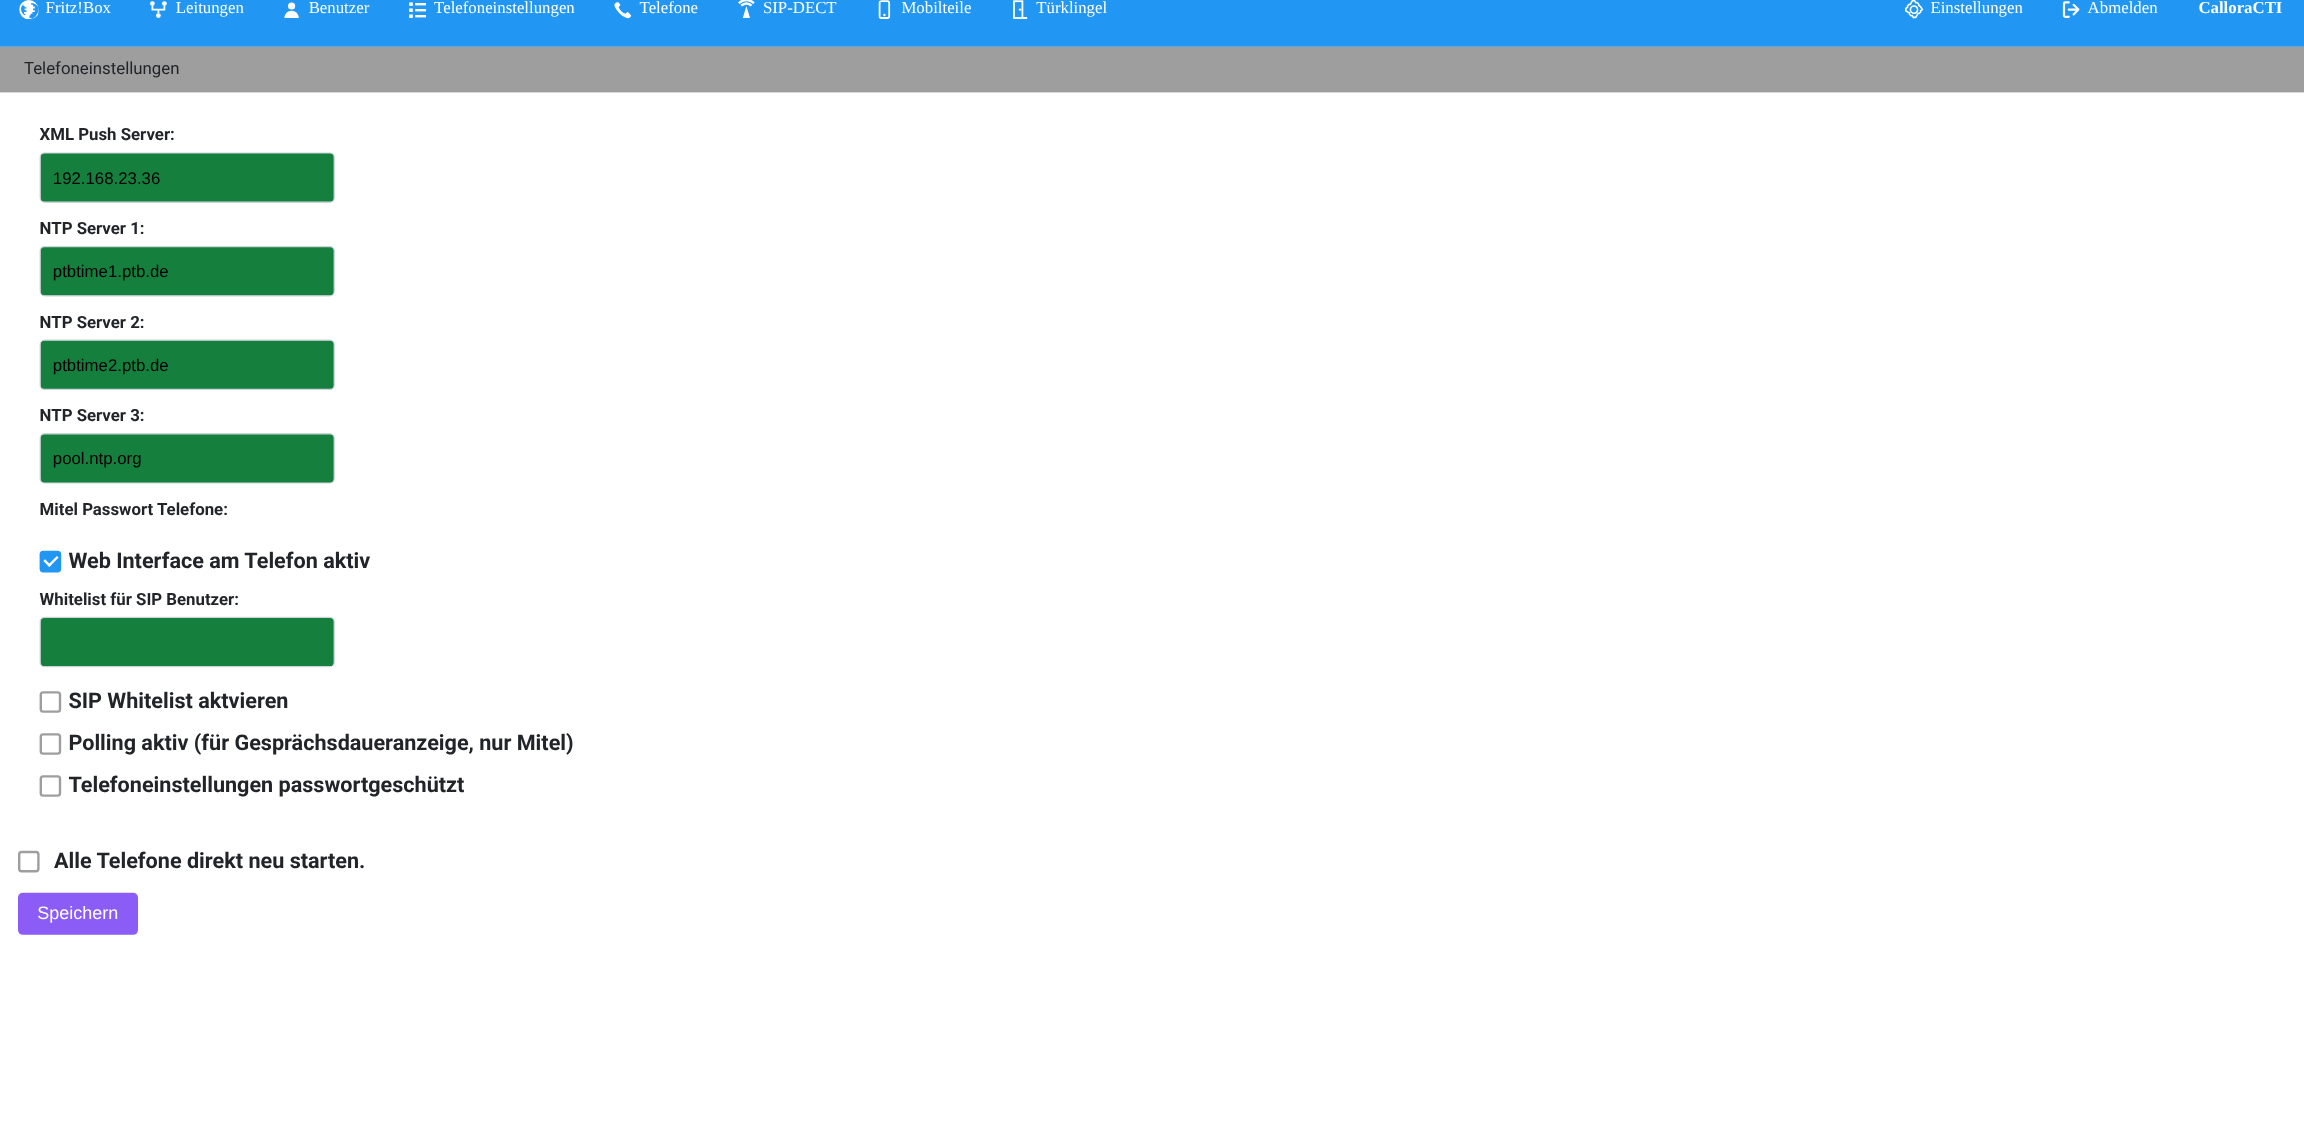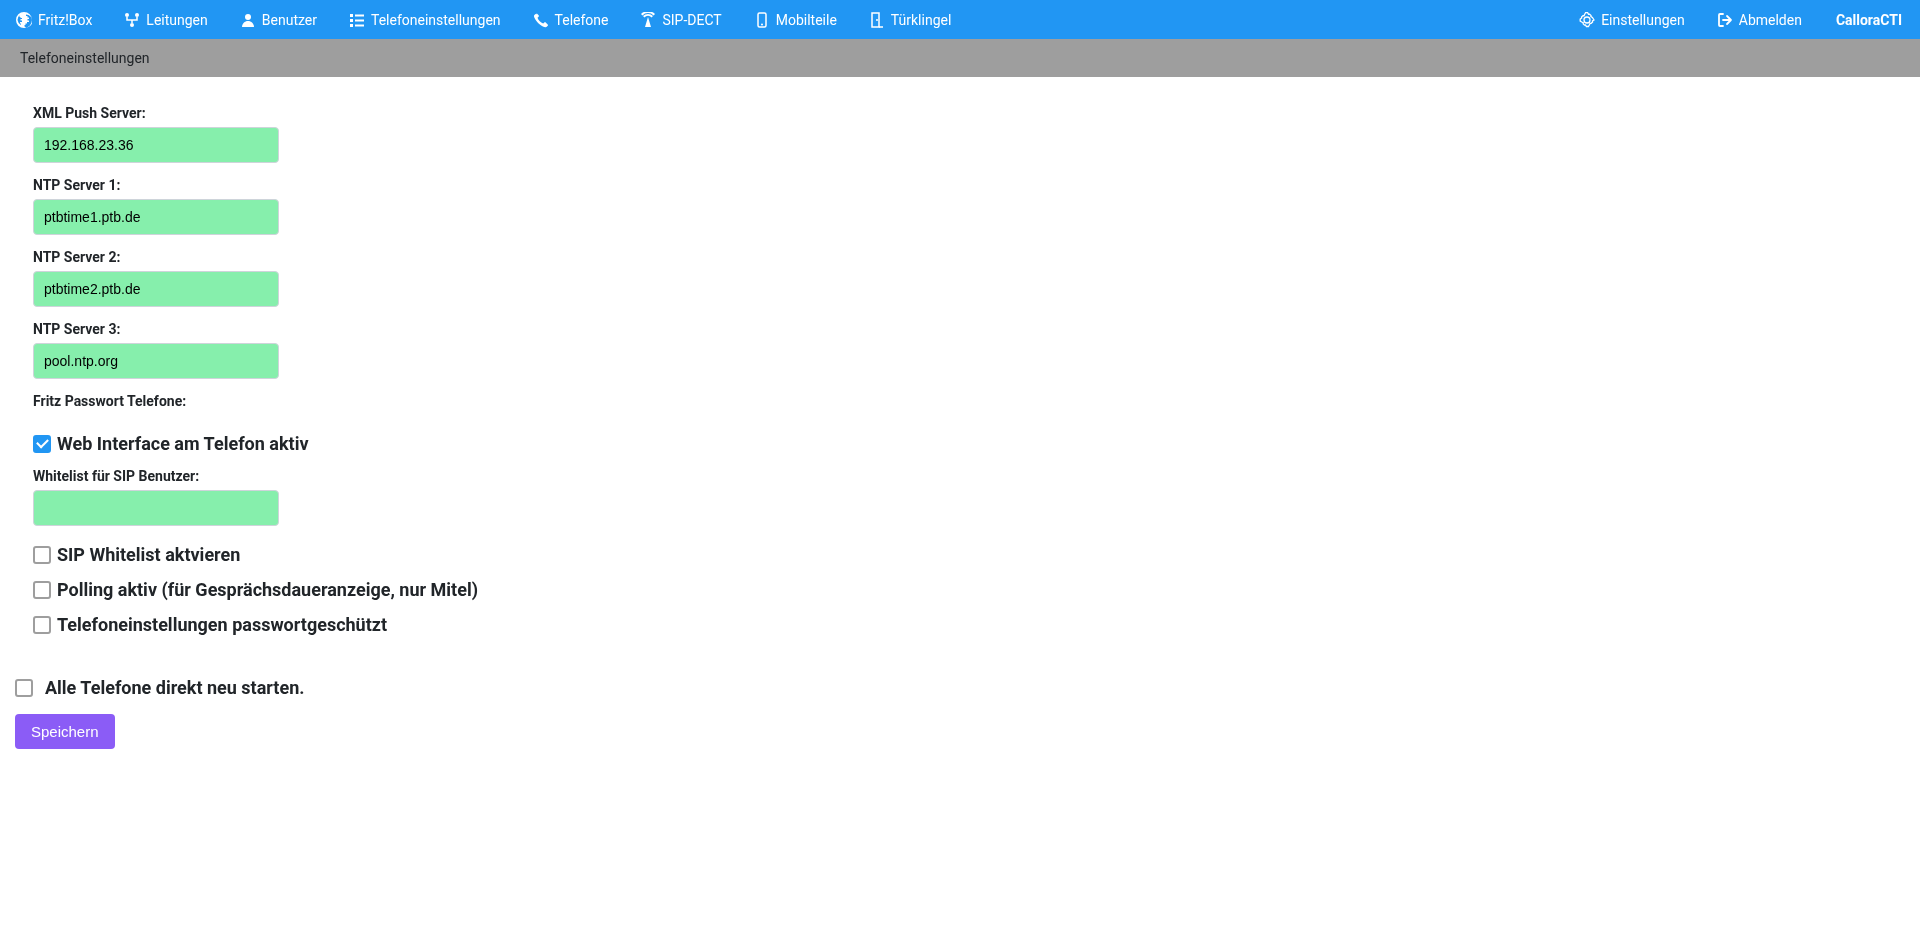--- a/index.html
+++ b/index.html
@@ -1,33 +1,33 @@
 <!DOCTYPE html>
 <html><head>
 <meta charset="utf-8">
 <style>
 * { box-sizing: border-box; margin: 0; padding: 0; }
 body { font-family: -apple-system, BlinkMacSystemFont, "Segoe UI", Roboto, "Helvetica Neue", Arial, sans-serif; font-size: 14px; color: #212529; background: #fff; }
 
 .navbar { background: #2196f3; color: #fff; display: flex; align-items: center; height: 39px; padding: 0; }
 .navbar .nav-left { display: flex; align-items: center; height: 100%; }
 .navbar .nav-right { display: flex; align-items: center; height: 100%; margin-left: auto; }
-.nav-item { display: flex; align-items: center; gap: 6px; padding: 0 16px; height: 100%; color: #fff; text-decoration: none; cursor: pointer; font-size: 14px; white-space: nowrap; }
+.nav-item { display: flex; gap: 6px; padding: 0 16px; height: 100%; color: #fff; text-decoration: none; cursor: pointer; font-size: 14px; white-space: nowrap; font-family: Liberation Serif, serif; }
 .nav-item.brand { font-weight: 700; padding: 0 18px; cursor: default; }
 .nav-item svg { width: 16px; height: 16px; fill: currentColor; flex-shrink: 0; }
 
 .subheader { background: #9e9e9e; color: #212529; padding: 11px 20px; font-size: 14px; }
 
 .content { padding: 28px 33px; }
 .columns { display: flex; gap: 120px; align-items: flex-start; }
 .col { display: flex; flex-direction: column; }
 
 .form-group { margin-bottom: 14px; }
 .form-label { display: block; font-weight: 700; margin-bottom: 6px; font-size: 14px; }
-.form-input { width: 246px; height: 36px; padding: 8px 10px; border: 1px solid #ced4da; border-radius: 4px; font-size: 14px; background: #86efac; }
+.form-input { width: 246px; height: 36px; padding: 20px 10px; border: 1px solid #ced4da; border-radius: 4px; font-size: 14px; background: #15803d; }
 
 .form-select { width: 346px; height: 36px; padding: 6px 10px; border: 1px solid #ced4da; border-radius: 4px; font-size: 14px; background: #e9ecef; }
 
 .check-row { display: flex; align-items: center; gap: 6px; margin-bottom: 14px; }
 .check-row.mt { margin-top: 4px; }
 .check-label { font-weight: 700; font-size: 18px; }
 
 .chk { width: 18px; height: 18px; border: 2px solid #9e9e9e; border-radius: 3px; display: inline-flex; align-items: center; justify-content: center; background: #fff; cursor: pointer; flex-shrink: 0; }
 .chk.checked { background: #2196f3; border-color: #2196f3; }
 .chk.checked::after { content: ""; display: block; width: 5px; height: 9px; border: solid #fff; border-width: 0 2px 2px 0; transform: rotate(45deg) translate(-1px,-1px); }
@@ -137,21 +137,21 @@
       </div>
       <div class="form-group">
         <label class="form-label">NTP Server 2:</label>
         <input class="form-input" type="text" value="ptbtime2.ptb.de" style="">
       </div>
       <div class="form-group">
         <label class="form-label">NTP Server 3:</label>
         <input class="form-input" type="text" value="pool.ntp.org" style="">
       </div>
       <div class="form-group">
-        <label class="form-label">Fritz Passwort Telefone:</label>
+        <label class="form-label">Mitel Passwort Telefone:</label>
       </div>
 
       <div class="check-row mt">
         <span class="chk checked"></span>
         <span class="check-label">Web Interface am Telefon aktiv</span>
       </div>
 
       <div class="form-group">
         <label class="form-label">Whitelist für SIP Benutzer:</label>
         <input class="form-input" type="text" value="" style="">

